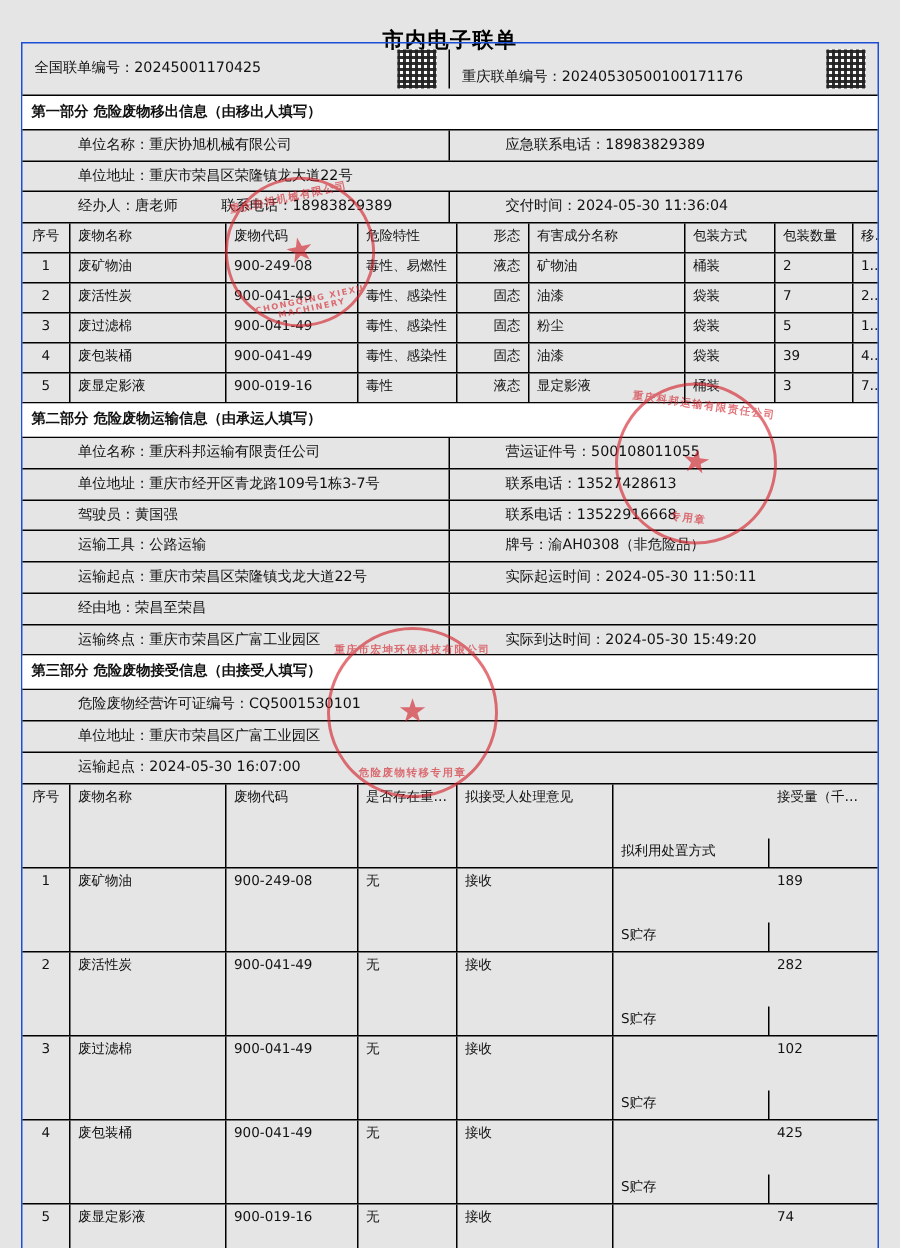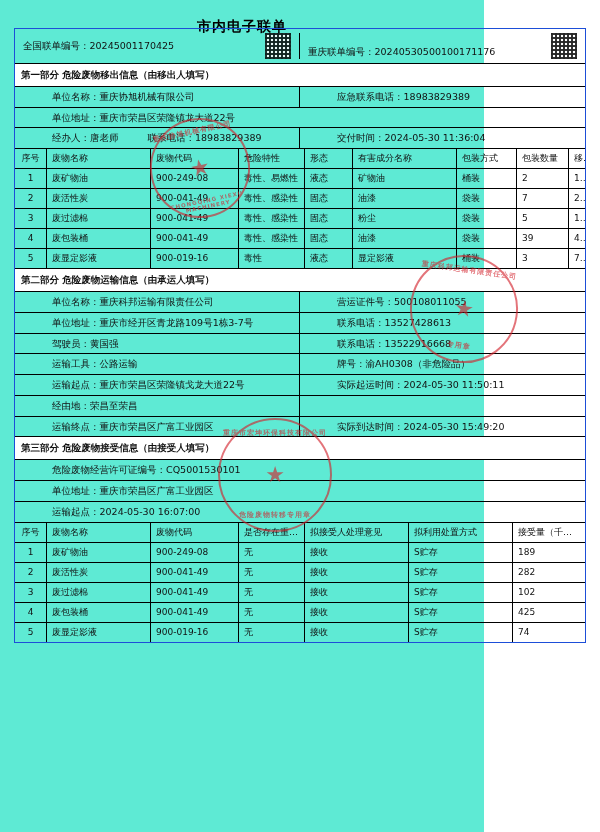--- a/index.html
+++ b/index.html
@@ -10,23 +10,23 @@
   body {
     width: 600px;
     height: 832px;
     font-family: "DejaVu Sans", "Liberation Sans", sans-serif;
     color: #111;
     position: relative;
     overflow: hidden;
   }
   .page {
     position: relative;
-    width: 484px;
+    width: 600px;
     height: 832px;
-    background: #5eead4;
+    background: #e5e5e5;
   }
   .title {
     text-align: center;
     font-size: 14px;
     font-weight: bold;
     letter-spacing: 1px;
     padding-top: 18px;
     padding-bottom: 10px;
     color: #000;
   }
@@ -88,31 +88,31 @@
       repeating-linear-gradient(0deg, #111 0 2px, #fff 2px 4px);
     background-blend-mode: multiply;
     opacity: 0.85;
   }
   .half { width: 50%; margin-left: 32px; }
   .tbl-head .cell { font-weight: normal; }
   .c-no     { width: 32px; text-align: center; }
   .c-name   { width: 104px; }
   .c-code   { width: 88px; }
   .c-prop   { width: 66px; }
-  .c-form   { width: 48px; text-align: left; }
+  .c-form   { width: 48px; text-align: right; }
   .c-harm   { width: 104px; }
   .c-pack   { width: 60px; }
   .c-cnt    { width: 52px; }
   .c-qty    { width: 1px; flex: 1; }
   .r-no     { width: 32px; text-align: center; }
   .r-name   { width: 104px; }
   .r-code   { width: 88px; }
   .r-harm   { width: 66px; }
   .r-op     { width: 104px; }
-  .r-use    { width: 104px; }
+  .r-use    { width: 104px; margin-top: 36px; }
   .r-qty    { width: 1px; flex: 1; }
   .line-cell { font-size: 9.5px; }
   
   .stamp {
     position: absolute;
     border-radius: 50%;
     border: 2px solid #d3202a;
     color: #d3202a;
     opacity: 0.62;
     pointer-events: none;

